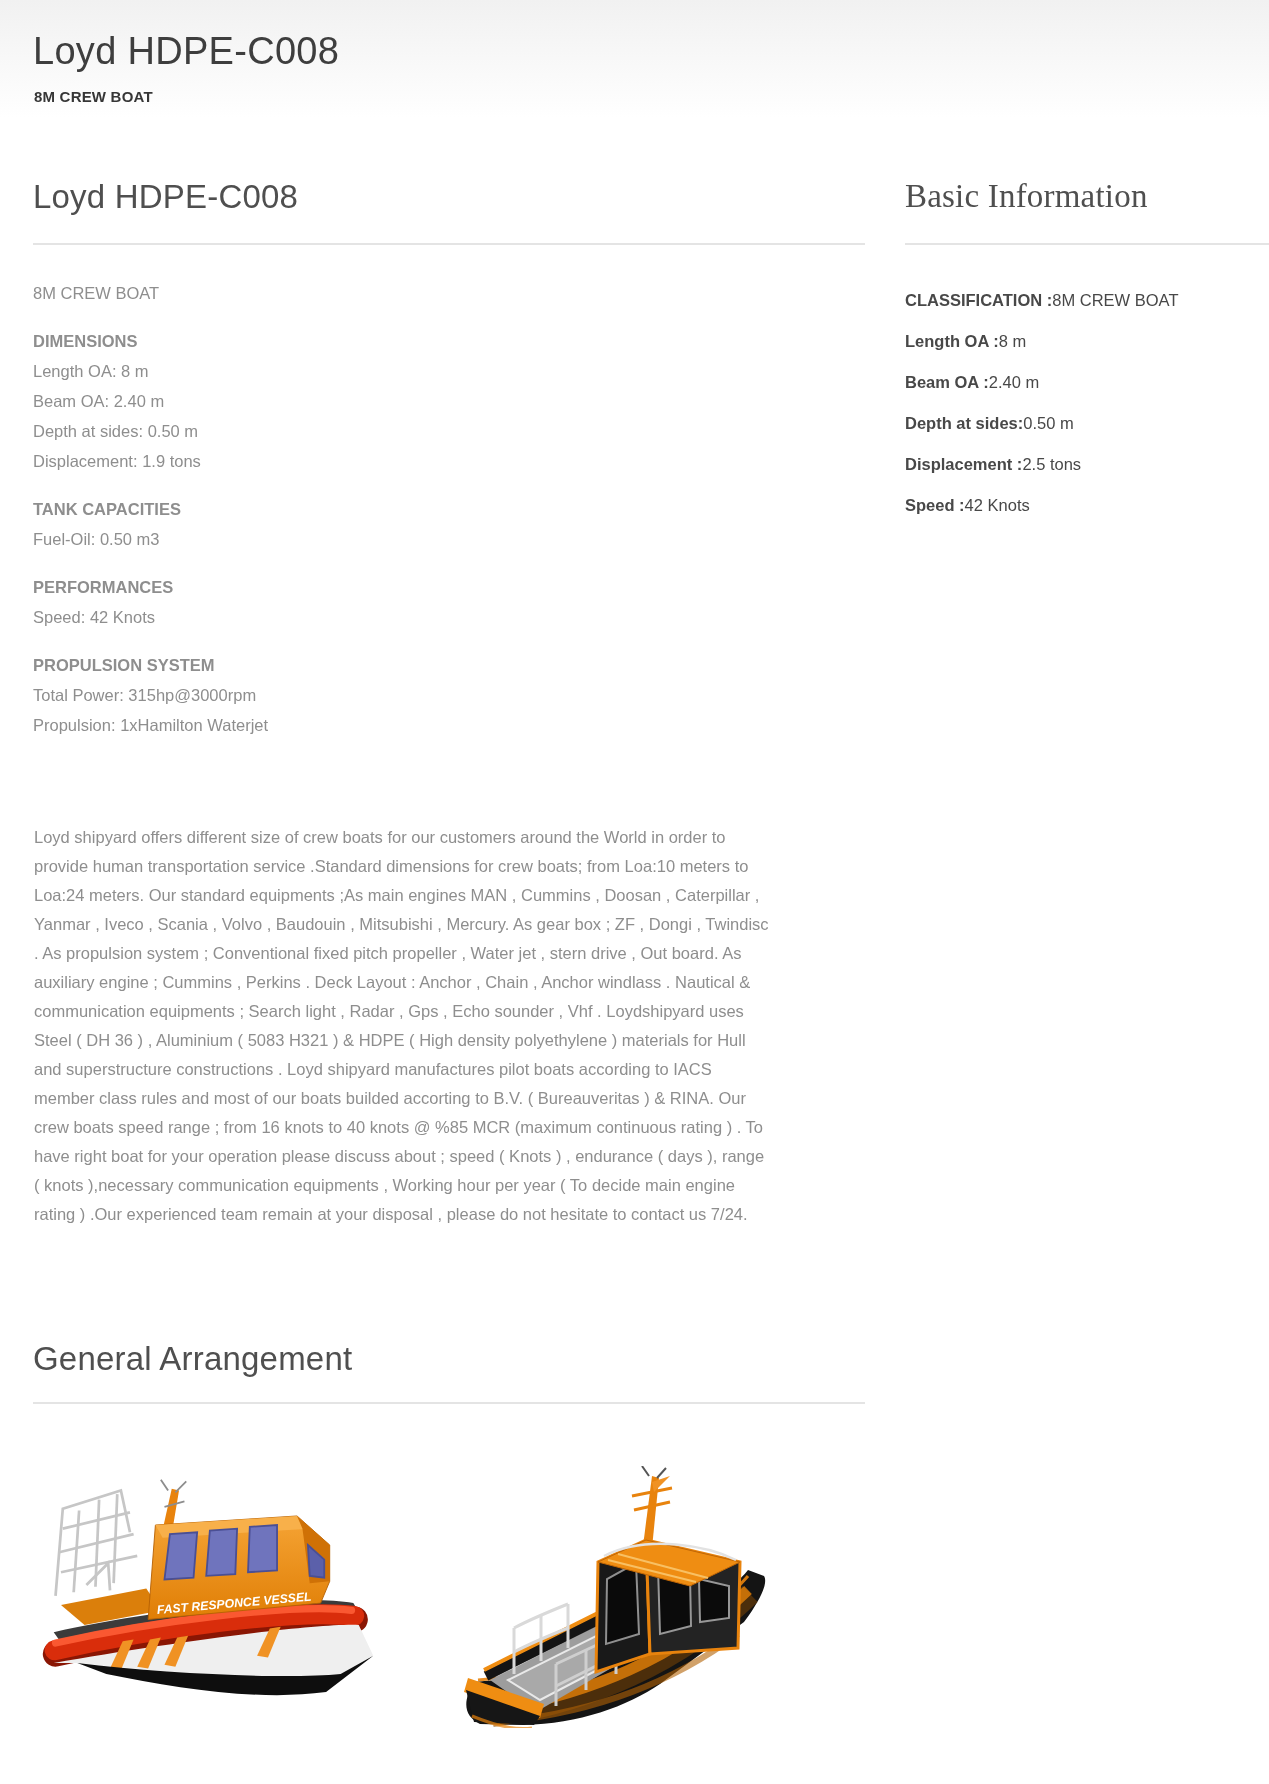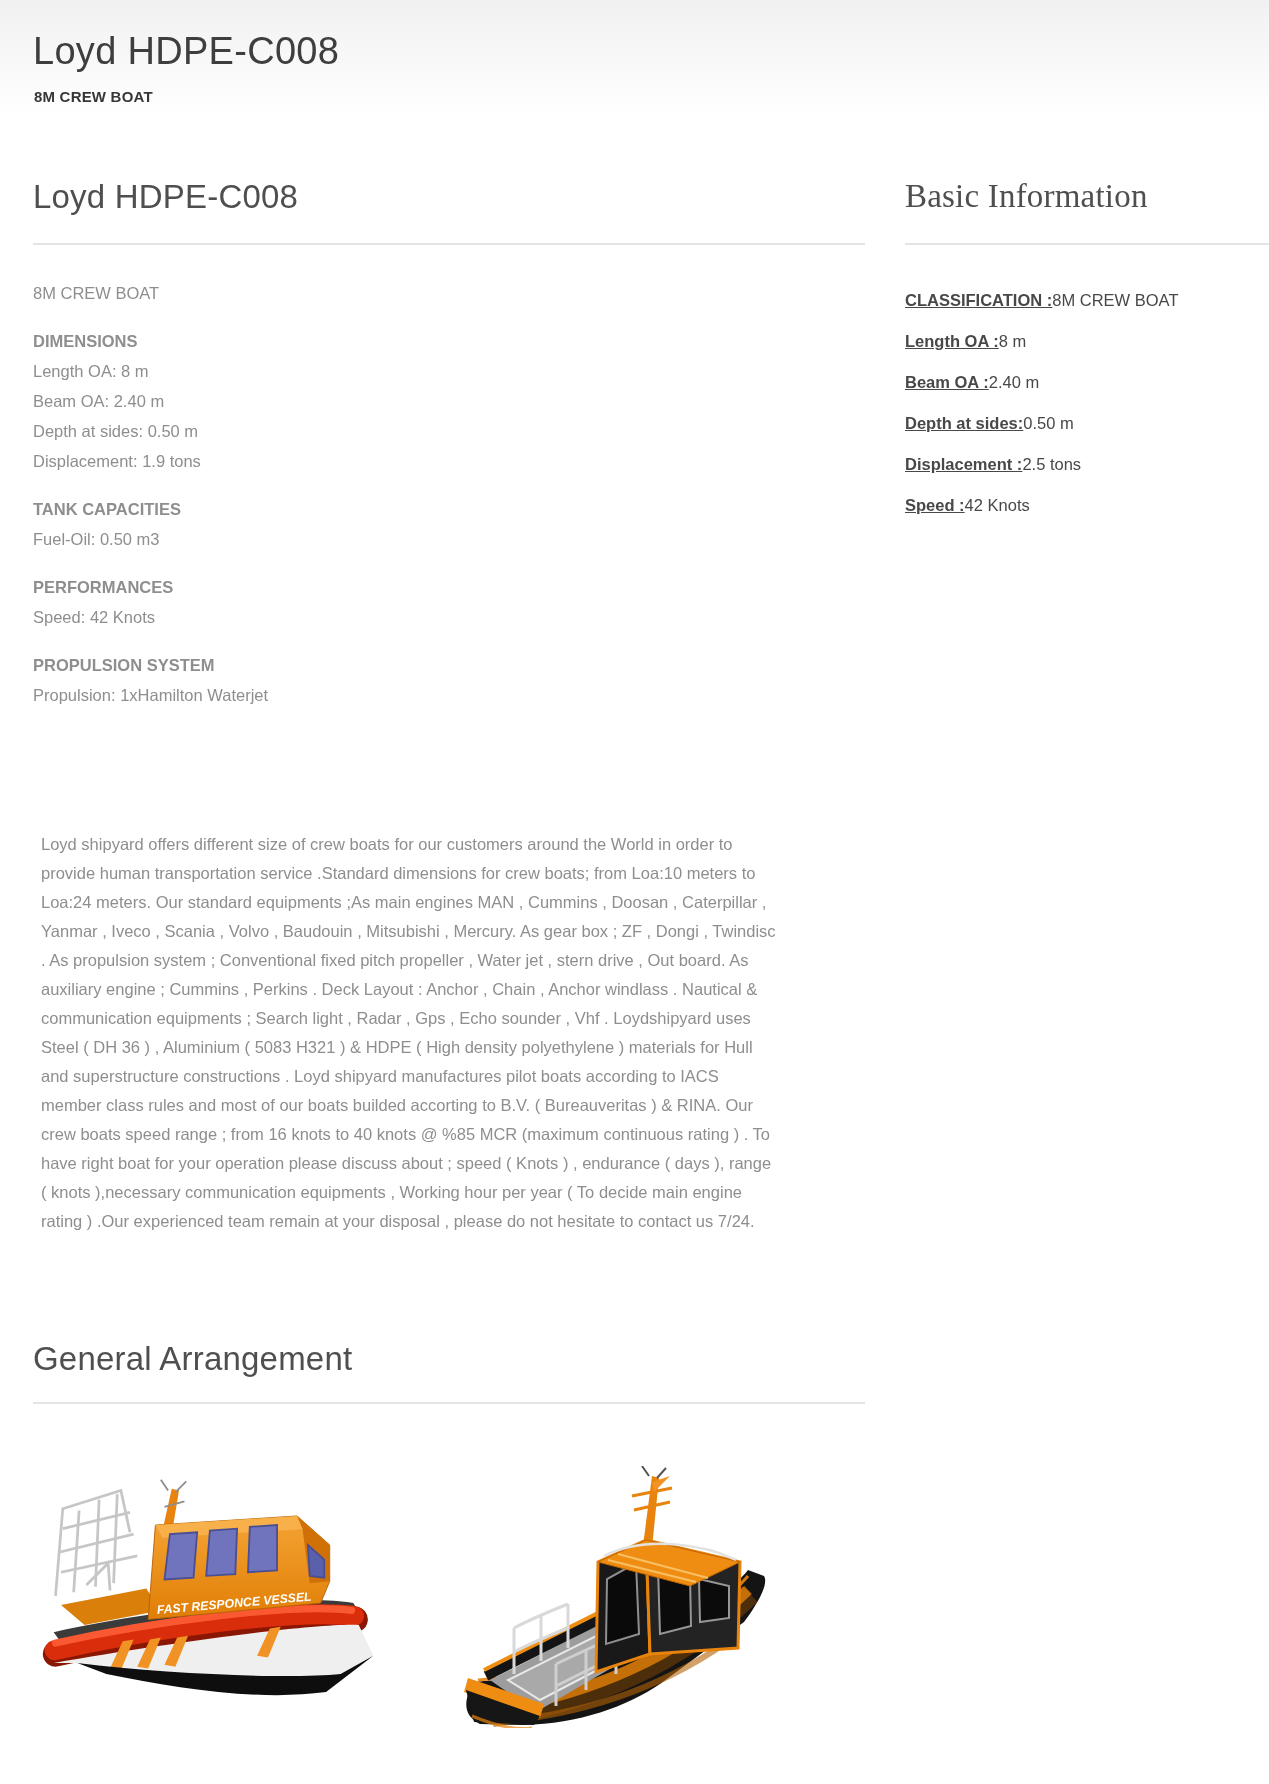--- a/index.html
+++ b/index.html
@@ -21,26 +21,26 @@
   #ga-heading{left:33px;top:1340px;text-align:right;}
   .rule{position:absolute;height:2px;background:#e4e4e4;}
   .rule-left{left:33px;top:243px;width:832px;}
   .rule-right{left:905px;top:243px;width:364px;}
   .rule-ga{left:33px;top:1402px;width:832px;}
   .specs{position:absolute;left:33px;top:278px;width:740px;
     font-size:16.5px;line-height:30px;color:#8e8e8e;}
   .specs p{margin:0;}
   .spec-group{margin-top:18px;}
   .spec-title{font-weight:700;}
-  .description{position:absolute;left:33px;top:822px;width:737px;margin:8px;
+  .description{position:absolute;left:33px;top:822px;width:737px;margin:1px;
     font-size:16.5px;line-height:29px;color:#8e8e8e;}
   .info-rows{position:absolute;left:905px;top:280px;width:370px;
     font-size:16.5px;color:#484848;}
   .info-rows p{margin:0;height:41px;line-height:41px;white-space:nowrap;}
-  .info-rows b{font-weight:700;text-decoration:underline;}
+  .info-rows b{font-weight:700;}
   .boats{position:absolute;left:33px;top:1418px;width:1200px;height:366px;}
   .boat-left{position:absolute;left:8px;top:58px;}
   .boat-right{position:absolute;left:395px;top:48px;}
 </style>
 </head>
 <body>
 
 <div class="top-fade"></div>
 
 <header>
@@ -68,20 +68,21 @@
       <p class="spec-line">Fuel-Oil: 0.50 m3</p>
     </div>
 
     <div class="spec-group">
       <p class="spec-title">PERFORMANCES</p>
       <p class="spec-line">Speed: 42 Knots</p>
     </div>
 
     <div class="spec-group">
       <p class="spec-title">PROPULSION SYSTEM</p>
+      <p class="spec-line">Total Power: 315hp@3000rpm</p>
       <p class="spec-line">Propulsion: 1xHamilton Waterjet</p>
     </div>
   </div>
 
   <p class="description">Loyd shipyard offers different size of crew boats for our customers around the World in order to provide human transportation service .Standard dimensions for crew boats; from Loa:10 meters to Loa:24 meters. Our standard equipments ;As main engines MAN , Cummins , Doosan , Caterpillar , Yanmar , Iveco , Scania , Volvo , Baudouin , Mitsubishi , Mercury. As gear box ; ZF , Dongi , Twindisc . As propulsion system ; Conventional fixed pitch propeller , Water jet , stern drive , Out board. As auxiliary engine ; Cummins , Perkins . Deck Layout : Anchor , Chain , Anchor windlass . Nautical &amp; communication equipments ; Search light , Radar , Gps , Echo sounder , Vhf . Loydshipyard uses Steel ( DH 36 ) , Aluminium ( 5083 H321 ) &amp; HDPE ( High density polyethylene ) materials for Hull and superstructure constructions . Loyd shipyard manufactures pilot boats according to IACS member class rules and most of our boats builded accorting to B.V. ( Bureauveritas ) &amp; RINA. Our crew boats speed range ; from 16 knots to 40 knots @ %85 MCR (maximum continuous rating ) . To have right boat for your operation please discuss about ; speed ( Knots ) , endurance ( days ), range ( knots ),necessary communication equipments , Working hour per year ( To decide main engine rating ) .Our experienced team remain at your disposal , please do not hesitate to contact us 7/24.</p>
 </section>
 
 <aside>
   <h2 class="section-heading" id="basic-heading">Basic Information</h2>
   <div class="rule rule-right"></div>

